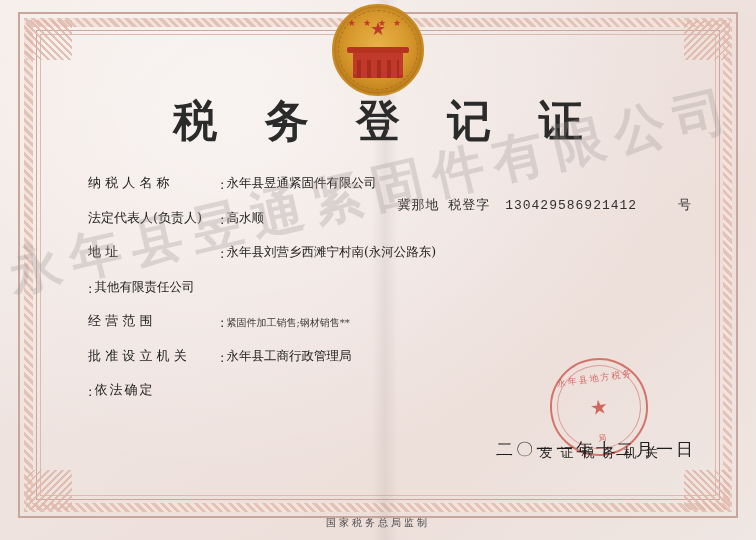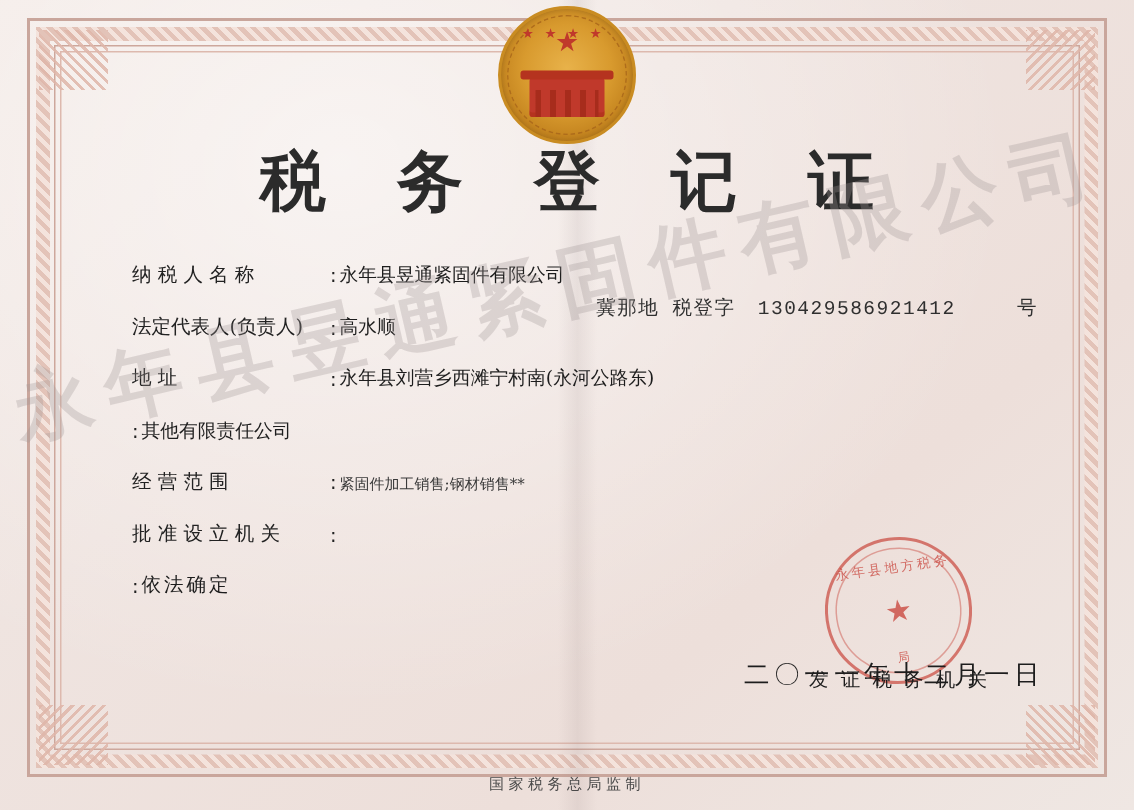--- a/index.html
+++ b/index.html
@@ -248,20 +248,21 @@
 
     <div class="row">
       <div class="lab">经 营 范 围</div>
       <div class="colon">:</div>
       <div class="val small">紧固件加工销售;钢材销售**</div>
     </div>
 
     <div class="row">
       <div class="lab">批 准 设 立 机 关</div>
       <div class="colon">:</div>
+      <div class="val">永年县工商行政管理局</div>
     </div>
 
     <div class="row">
       <div class="colon">:</div>
       <div class="val bold">依法确定</div>
     </div>
 
   </div>
 
   <div class="seal">

